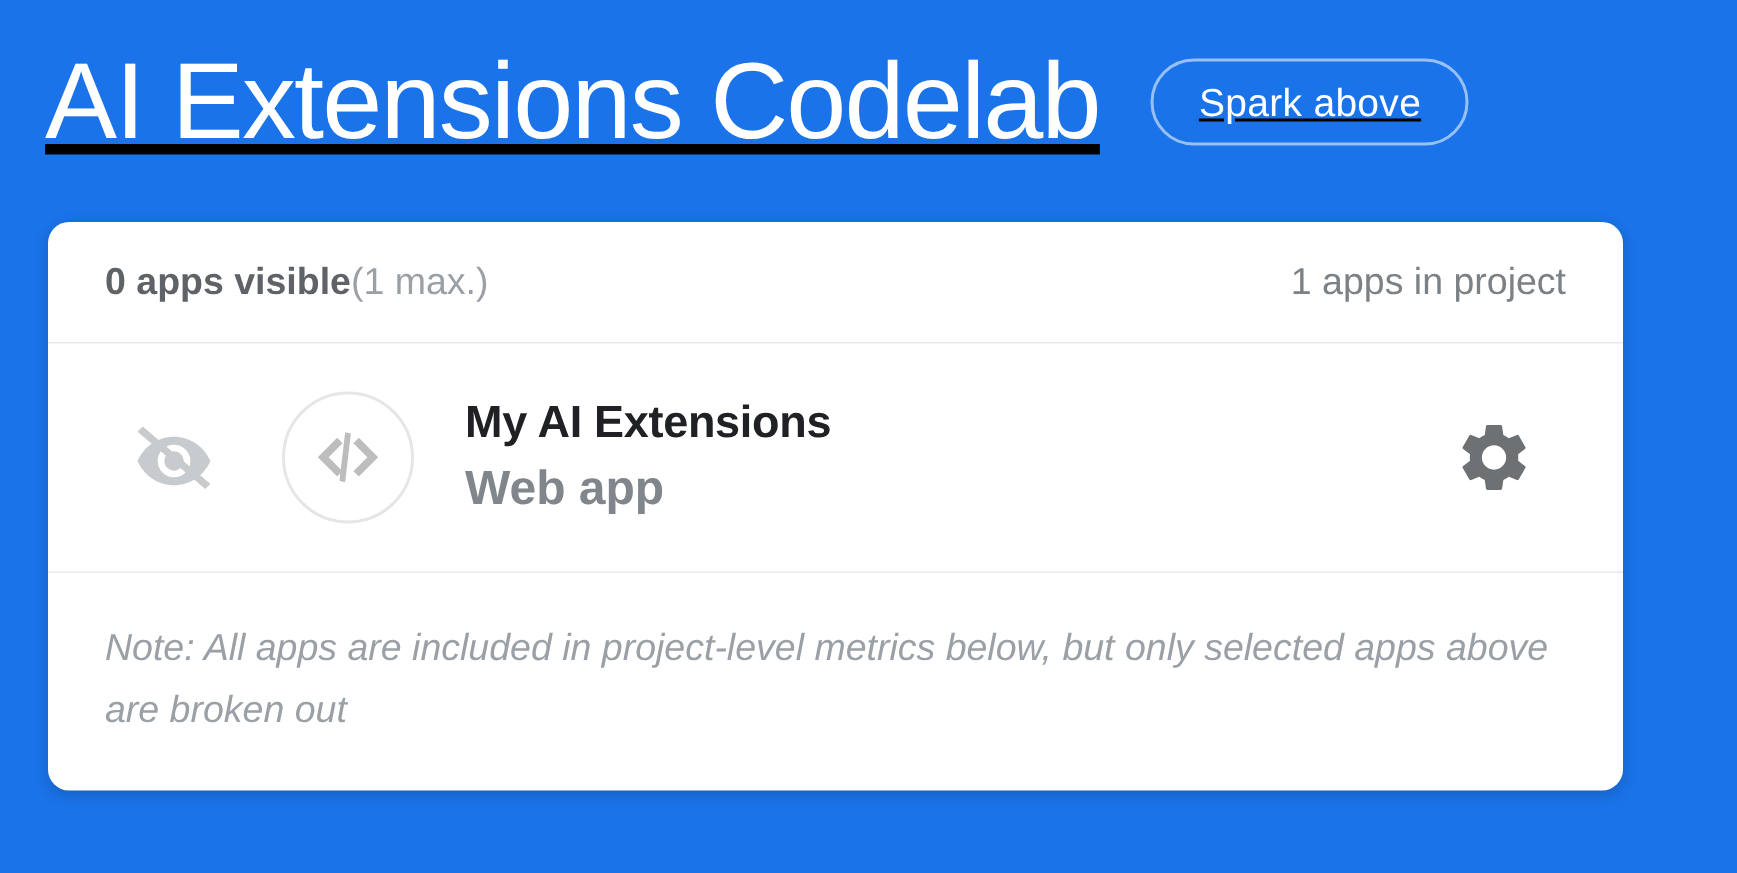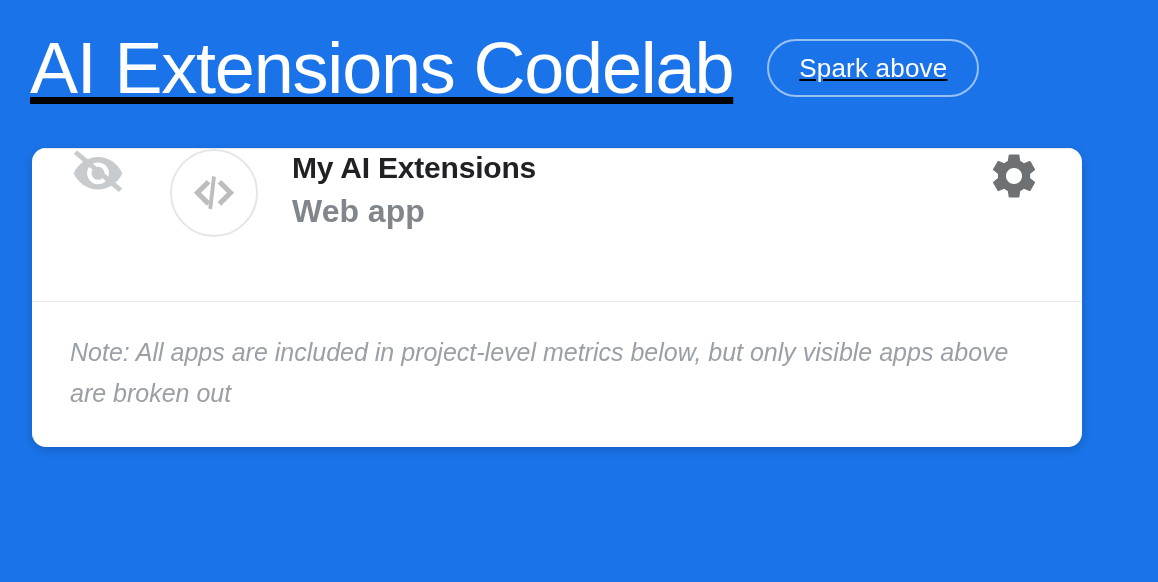--- a/index.html
+++ b/index.html
@@ -102,22 +102,22 @@
   .divider {
     height: 1px;
     background: #e8eaed;
     width: 100%;
   }
 
   
   .app-row {
     height: 152px;
     display: flex;
-    align-items: flex-start;
-    padding: 0 38px;
+    align-items: center;
+    padding: 0 56px;
     box-sizing: border-box;
   }
   .visibility-toggle {
     width: 58px;
     display: flex;
     align-items: center;
     justify-content: flex-start;
     cursor: pointer;
     flex: 0 0 auto;
   }
@@ -184,20 +184,26 @@
 
 <div class="page">
 
   <div class="header">
     <div class="page-title">AI Extensions Codelab</div>
     <div class="plan-badge">Spark above</div>
   </div>
 
   <div class="card">
 
+    <div class="card-header">
+      <div class="visible-count">
+        <span class="strong">0 apps visible</span><span class="muted">(1 max.)</span>
+      </div>
+      <div class="project-count">1 apps in project</div>
+    </div>
 
     <div class="divider"></div>
 
     <div class="app-row">
 
       <div class="visibility-toggle">
         <span>
           <svg width="56" height="44" viewBox="0 0 24 19" aria-hidden="true">
             <path fill="#c8cbcd" d="M12 3.5C7.3 3.5 3.3 6.4 1.5 10.5c1.8 4.1 5.8 7 10.5 7s8.7-2.9 10.5-7C20.7 6.4 16.7 3.5 12 3.5zm0 11.7a4.7 4.7 0 1 1 0-9.4 4.7 4.7 0 0 1 0 9.4zm0-7.5a2.8 2.8 0 1 0 0 5.6 2.8 2.8 0 0 0 0-5.6z"></path>
             <path fill="#c8cbcd" d="M3.0 0.6 L1.5 2.1 L21.0 18.6 L22.5 17.1 Z"></path>
@@ -226,18 +232,18 @@
             <path fill="#6e7174" d="M19.14 12.94a7.6 7.6 0 0 0 .06-.94 7.6 7.6 0 0 0-.06-.94l2.03-1.58a.49.49 0 0 0 .12-.62l-1.92-3.32a.49.49 0 0 0-.59-.22l-2.39.96a7.3 7.3 0 0 0-1.62-.94l-.36-2.54a.48.48 0 0 0-.48-.41h-3.84a.48.48 0 0 0-.47.41l-.36 2.54c-.59.24-1.13.56-1.62.94l-2.39-.96a.48.48 0 0 0-.59.22L2.74 8.86a.48.48 0 0 0 .12.62l2.03 1.58a7.93 7.93 0 0 0 0 1.88l-2.03 1.58a.49.49 0 0 0-.12.62l1.92 3.32c.12.22.37.3.59.22l2.39-.96c.5.38 1.03.7 1.62.94l.36 2.54c.04.24.24.41.47.41h3.84c.24 0 .44-.17.48-.41l.36-2.54c.59-.24 1.12-.56 1.62-.94l2.39.96c.22.08.47 0 .59-.22l1.92-3.32a.49.49 0 0 0-.12-.62l-2.03-1.58zM12 15.6A3.6 3.6 0 1 1 12 8.4a3.6 3.6 0 0 1 0 7.2z"></path>
           </svg>
         </span>
       </div>
 
     </div>
 
     <div class="divider"></div>
 
     <div class="card-note">
-      <div class="note-text">Note: All apps are included in project-level metrics below, but only visible apps above are broken out</div>
+      <div class="note-text">Note: All apps are included in project-level metrics below, but only selected apps above are broken out</div>
     </div>
 
   </div>
 
 </div>
 
 </body></html>

